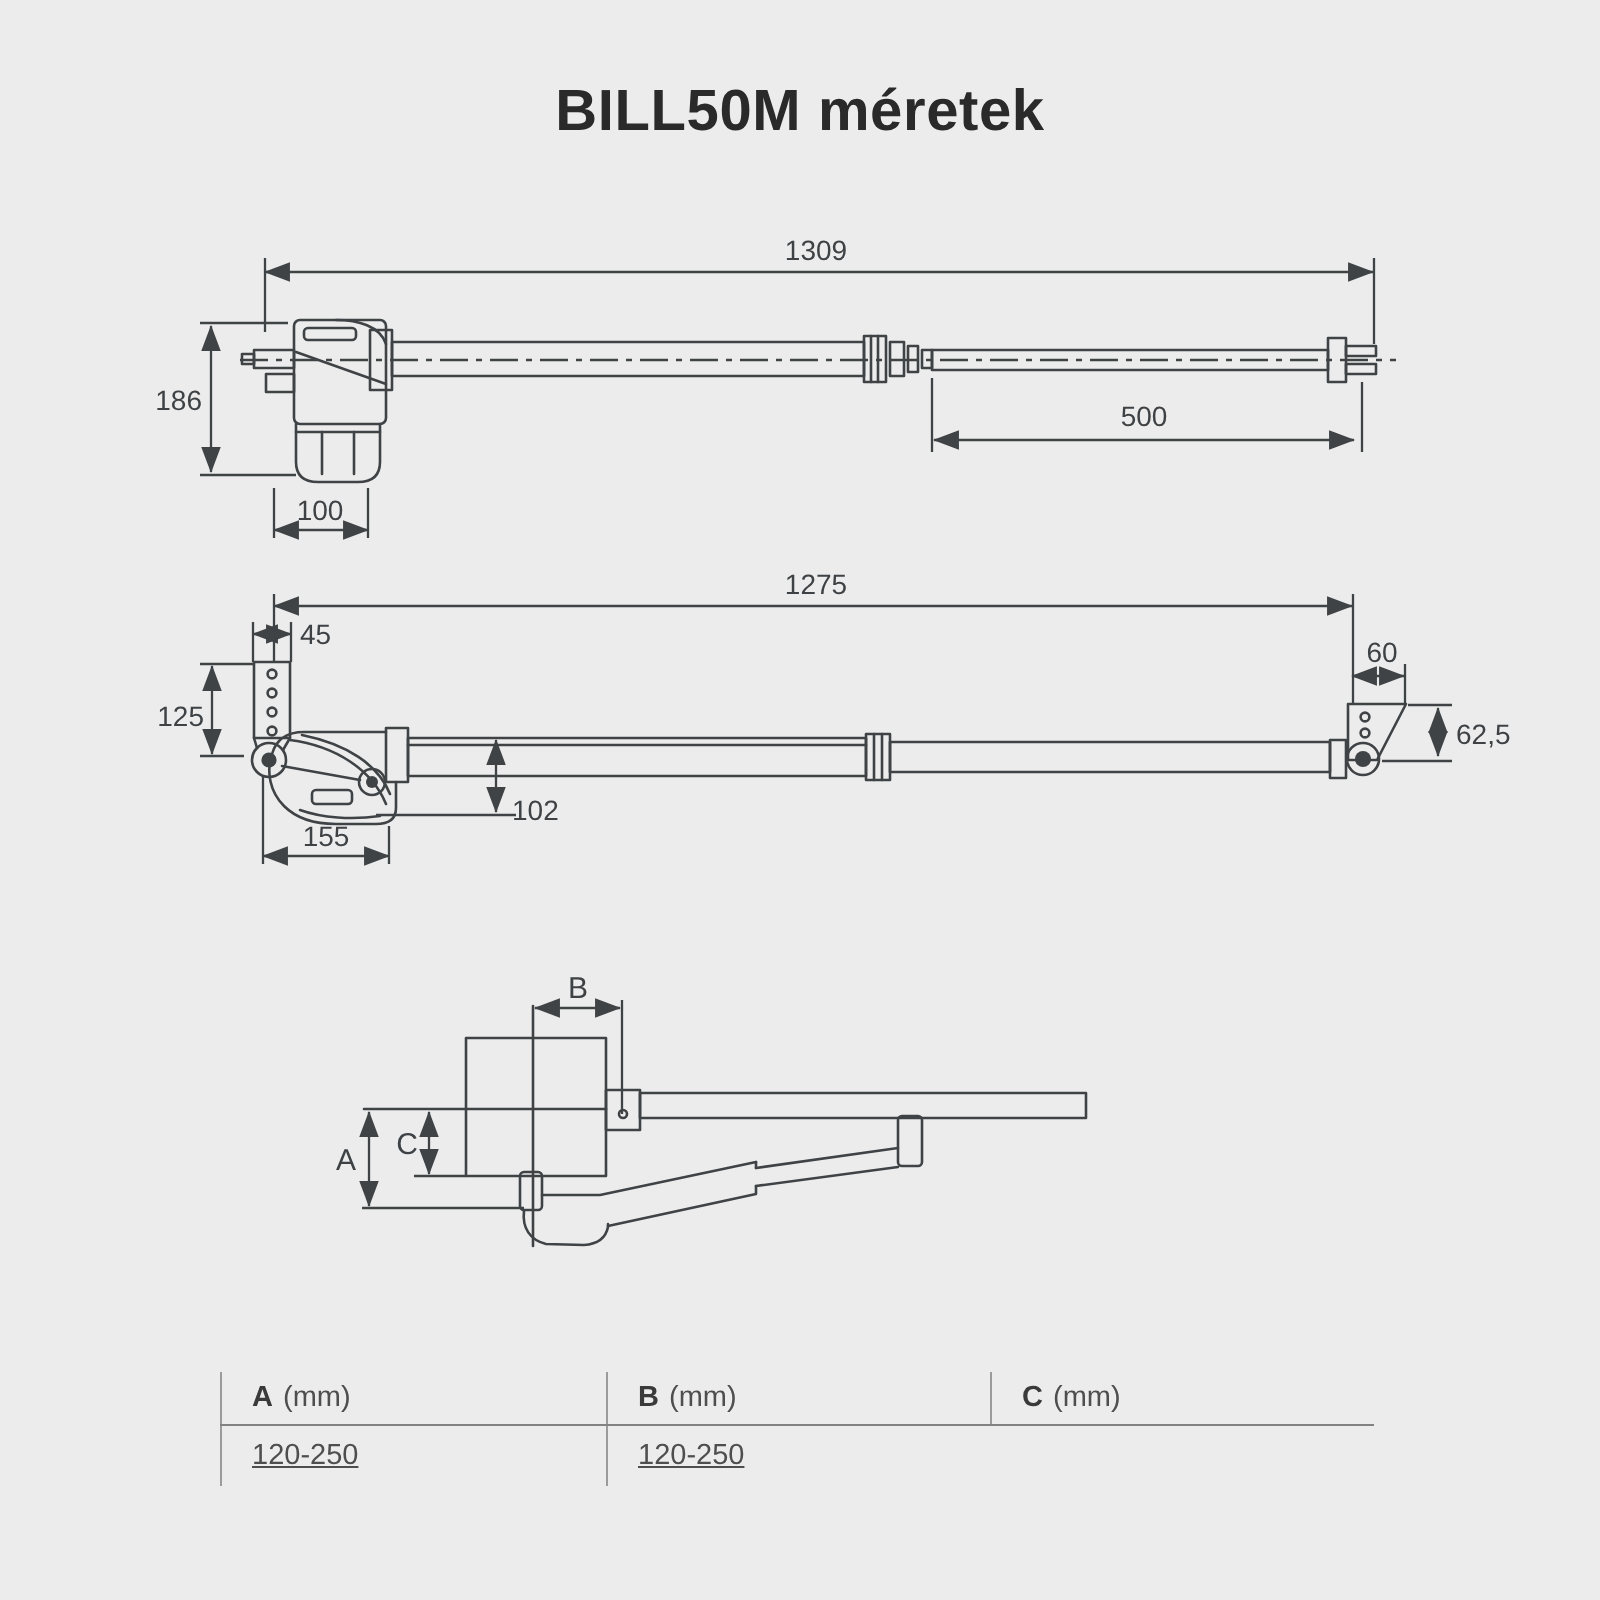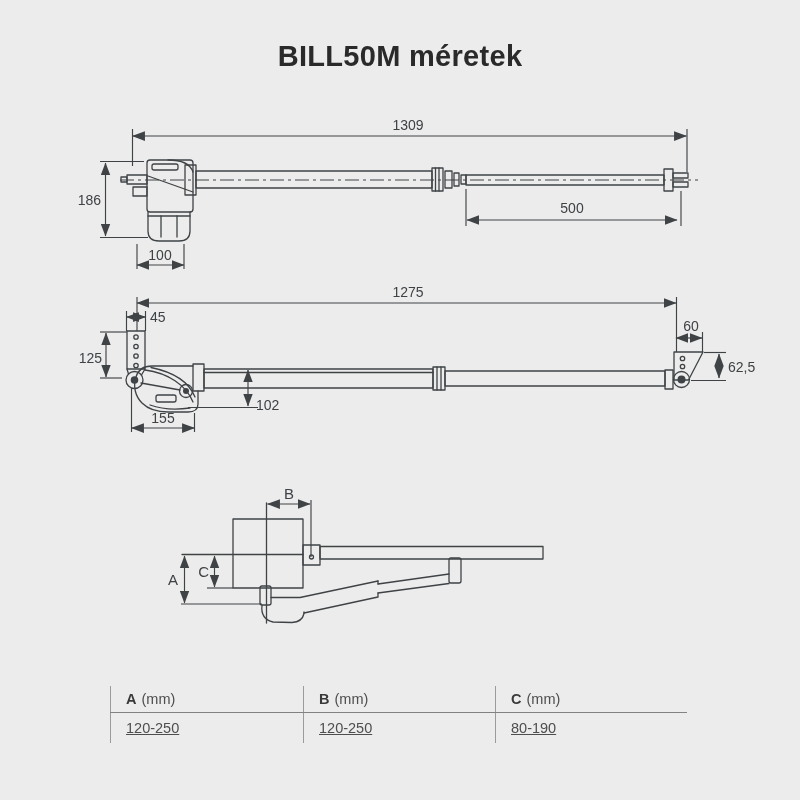--- a/index.html
+++ b/index.html
@@ -219,17 +219,16 @@
         <span>(mm)</span>
       </div>
       <div class="cell">
         <b>C</b>
         <span>(mm)</span>
       </div>
     </div>
     <div class="spec-row body">
       <div class="cell">120-250</div>
       <div class="cell">120-250</div>
-      <div class="cell">80-190</div>
     </div>
   </div>
 
 </div>
 
 </body></html>

